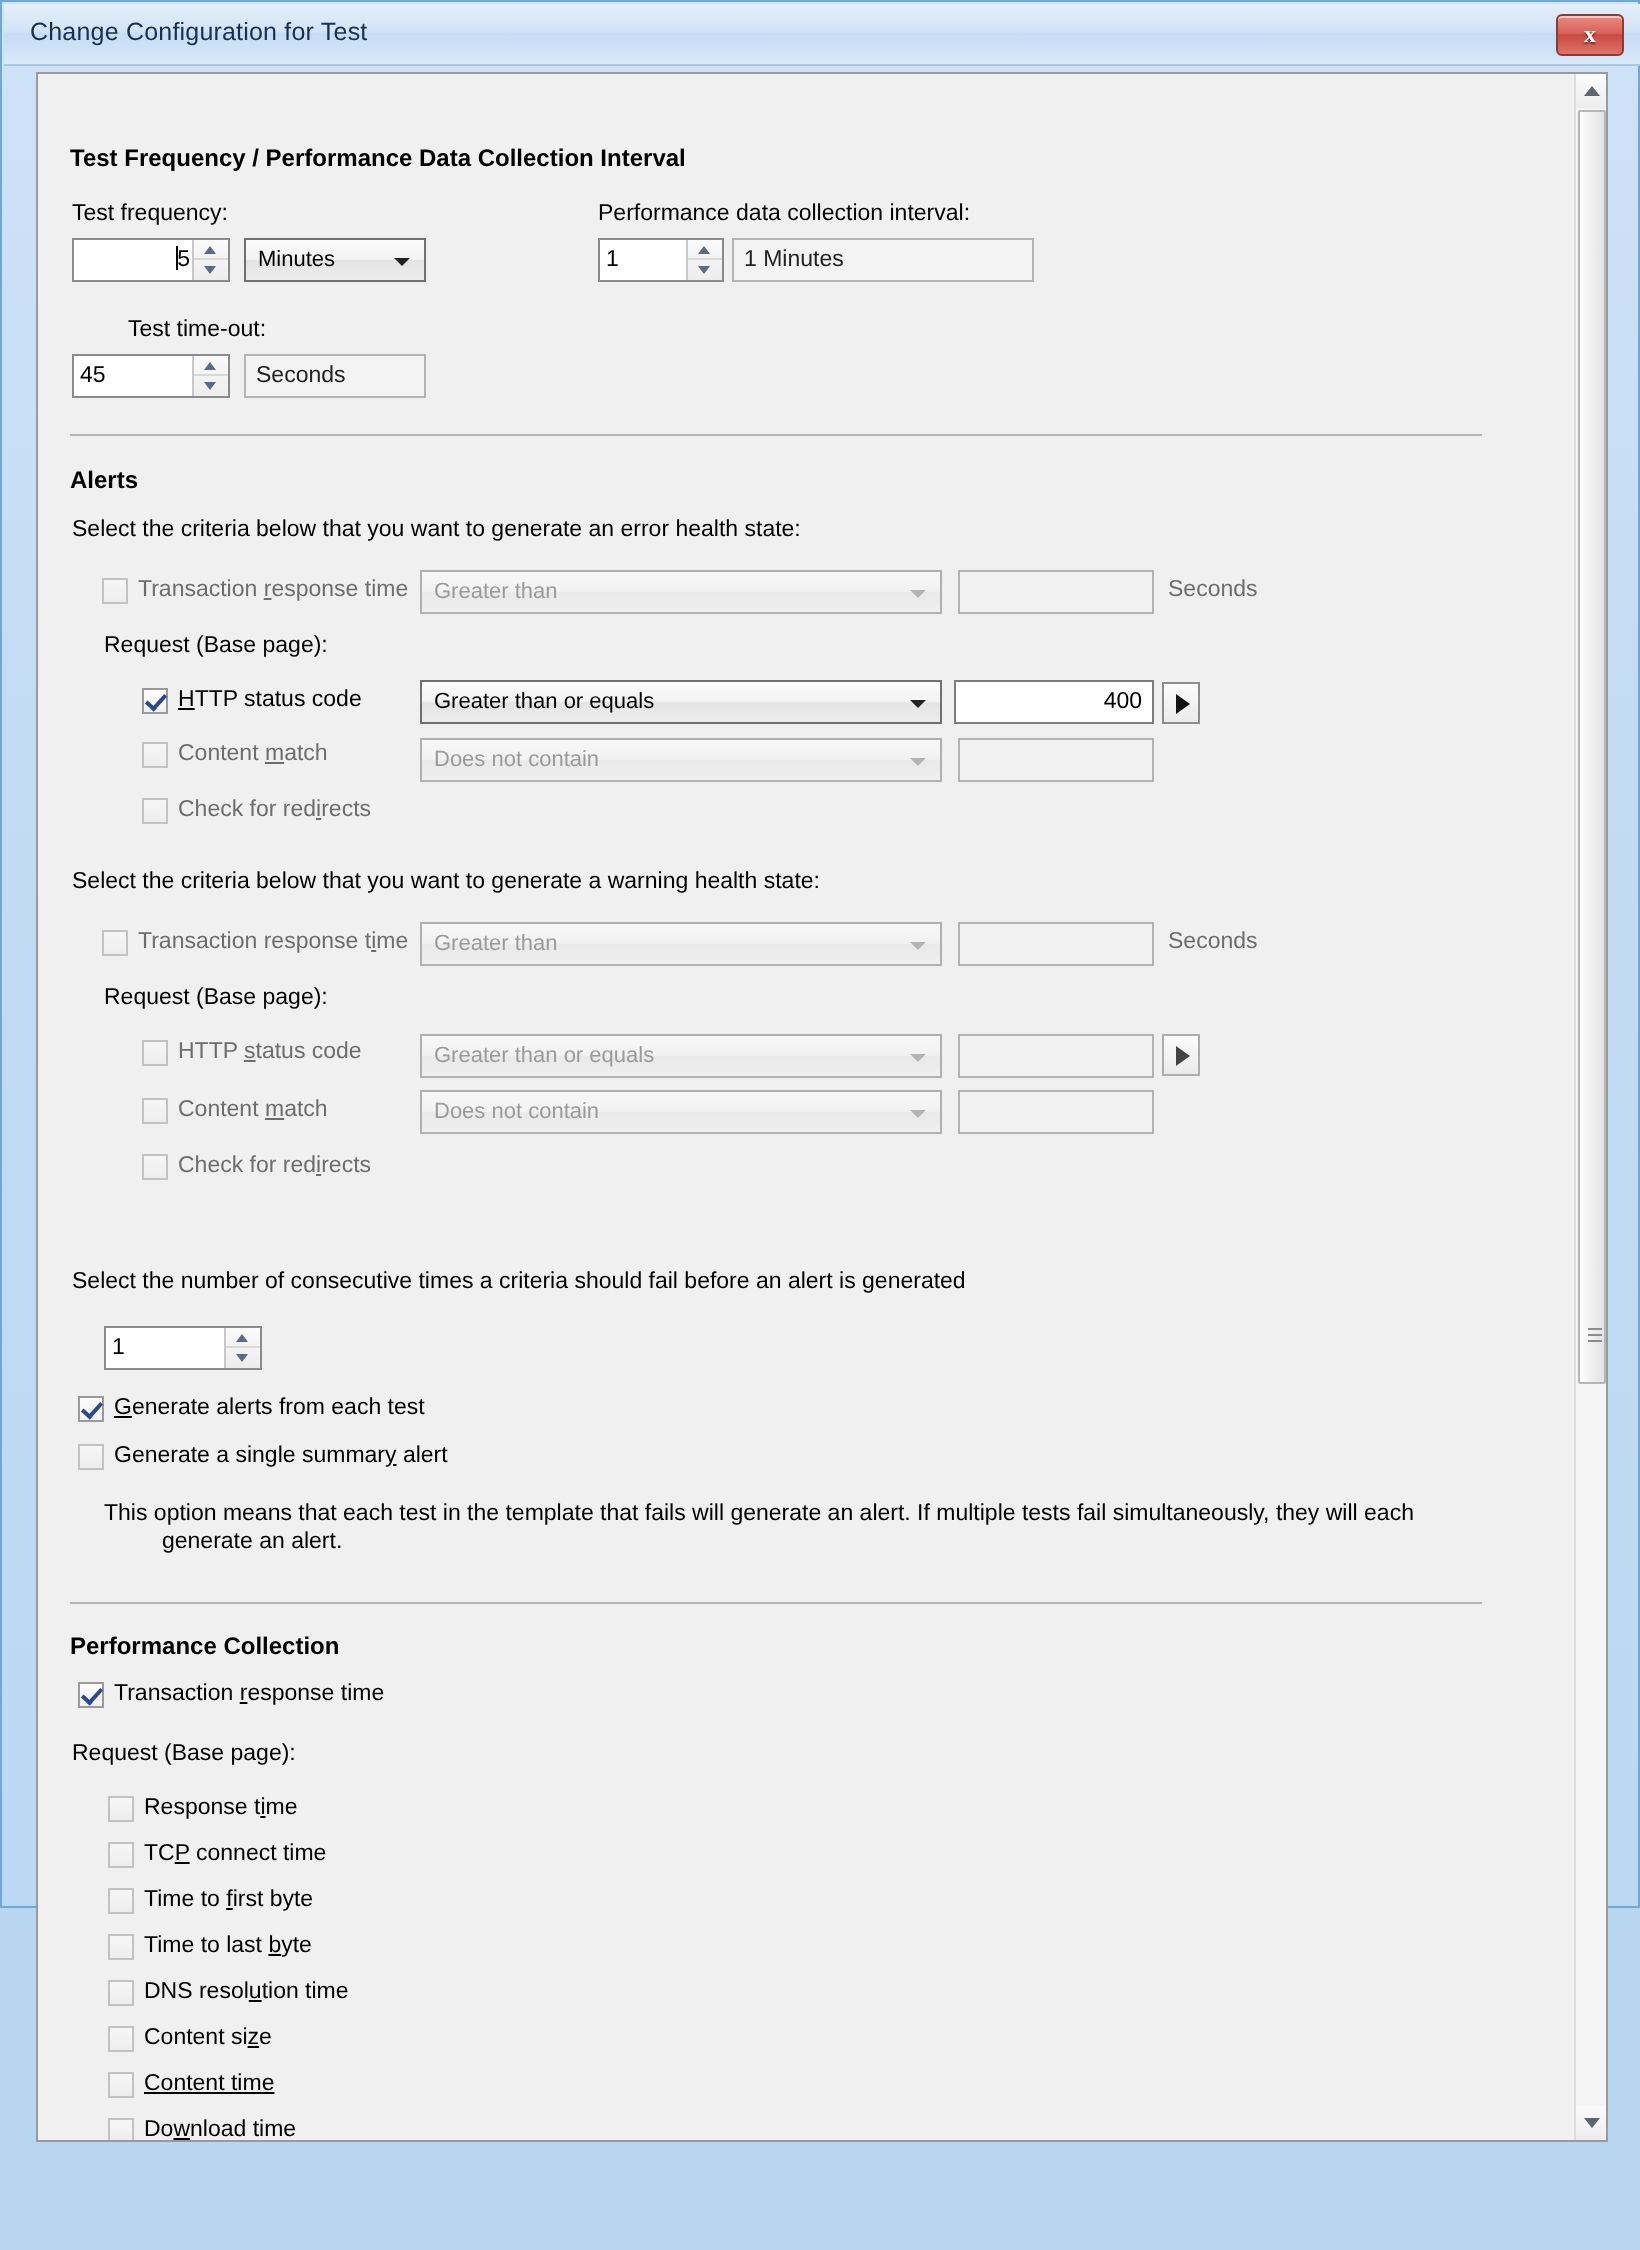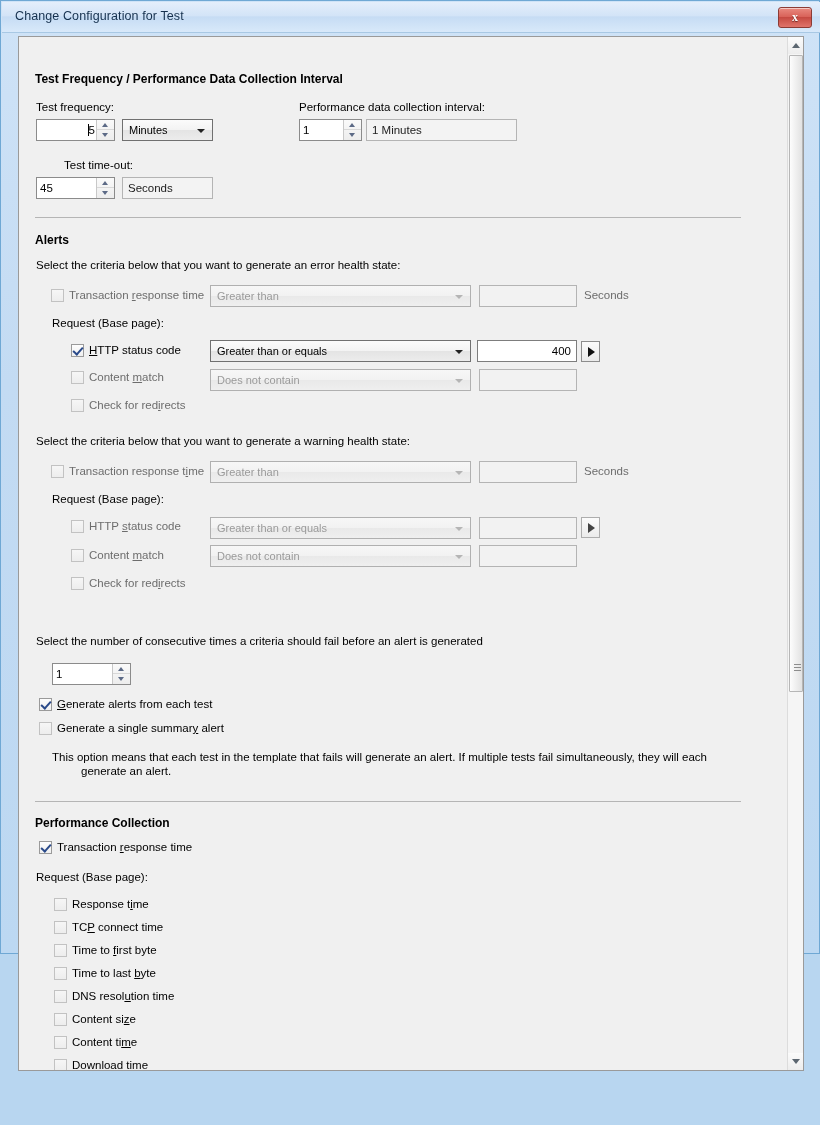--- a/index.html
+++ b/index.html
@@ -410,21 +410,21 @@
         <div class="cb off" style="left:35px;top:914px;"></div>
         <div class="cbrow lbl" style="left:53px;top:914px;"><span>Time to last </span><span class="u">b</span><span>yte</span></div>
 
         <div class="cb off" style="left:35px;top:937px;"></div>
         <div class="cbrow lbl" style="left:53px;top:937px;"><span>DNS resol</span><span class="u">u</span><span>tion time</span></div>
 
         <div class="cb off" style="left:35px;top:960px;"></div>
         <div class="cbrow lbl" style="left:53px;top:960px;"><span>Content si</span><span class="u">z</span><span>e</span></div>
 
         <div class="cb off" style="left:35px;top:983px;"></div>
-        <div class="cbrow lbl" style="left:53px;top:983px;"><span>Content ti</span><span class="u">m</span><span>e</span></div>
+        <div class="cbrow lbl" style="left:53px;top:983px;text-decoration:underline;"><span>Content ti</span><span class="u">m</span><span>e</span></div>
 
         <div class="cb off" style="left:35px;top:1006px;"></div>
         <div class="cbrow lbl" style="left:53px;top:1006px;"><span>Do</span><span class="u">w</span><span>nload time</span></div>
 
       </div>
     </div>
 
     <div class="vscroll">
       <div class="sb-arrow up">
           <i></i>

